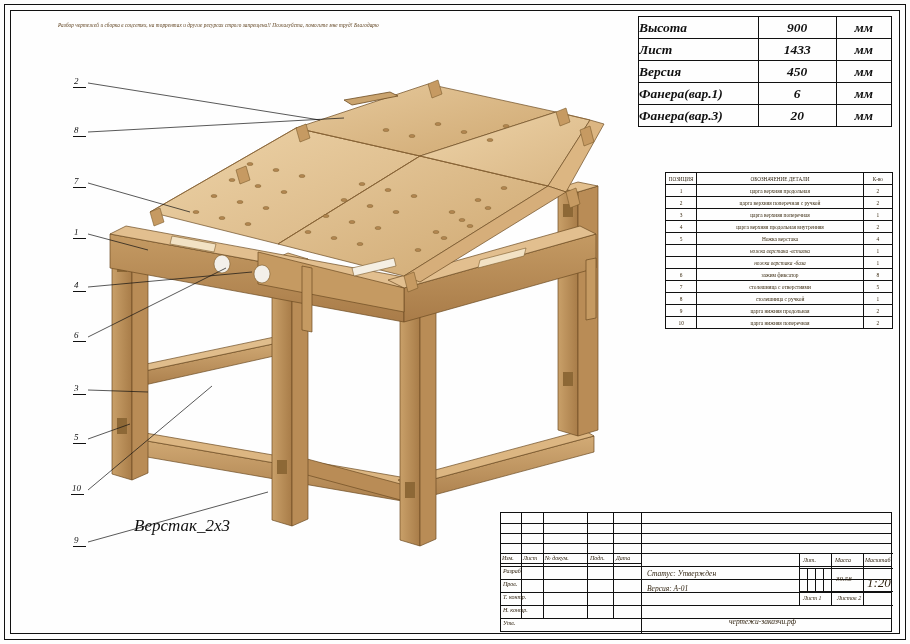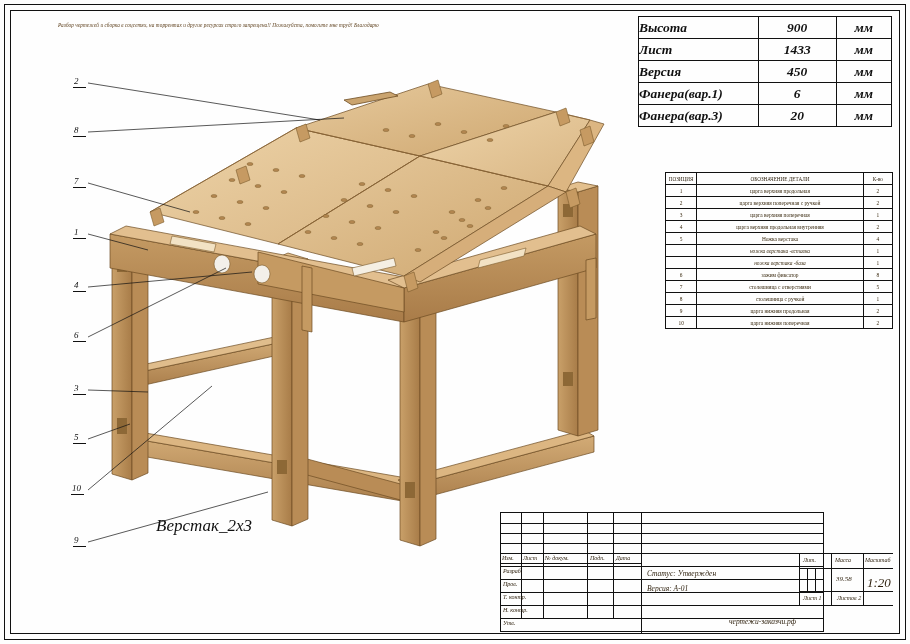--- a/index.html
+++ b/index.html
@@ -77,40 +77,40 @@
   .bom th { font-weight:normal; text-align:center; font-size:5.2px; color:#2a1d0a;}
   .bom td.pos { width:26px; text-align:center; }
   .bom td.desc { width:160px; text-align:center; }
   .bom td.qty { width:24px; text-align:center; }
   .bom td.sub { text-align:center; font-style:italic; }
 
   
   .titleblock {
     position:absolute;
     left:500px; top:512px;
-    width:324px; height:120px;
+    width:392px; height:120px;
     border:1px solid #111;
     box-sizing:border-box;
   }
   .tb-grid { position:absolute; left:0; top:0; width:100%; height:100%; }
   .tb-line { position:absolute; background:#111; }
   .tb-h { height:1px; left:0; width:100%; }
   .tb-v { width:1px; top:0; height:100%; }
 
   .tb-cell {
     position:absolute;
     font-size:6px;
     font-style:italic;
     color:#2b1d0a;
     font-family:"Liberation Serif", serif;
     white-space:nowrap;
   }
   .tb-name {
     position:absolute;
-    left:156px; top:516px;
+    left:134px; top:516px;
     font-size:17px;
     font-style:italic;
     color:#111;
     font-family:"Liberation Serif", serif;
   }
   .tb-status {
     position:absolute;
     font-size:7.5px;
     font-style:italic;
     color:#2b1d0a;

